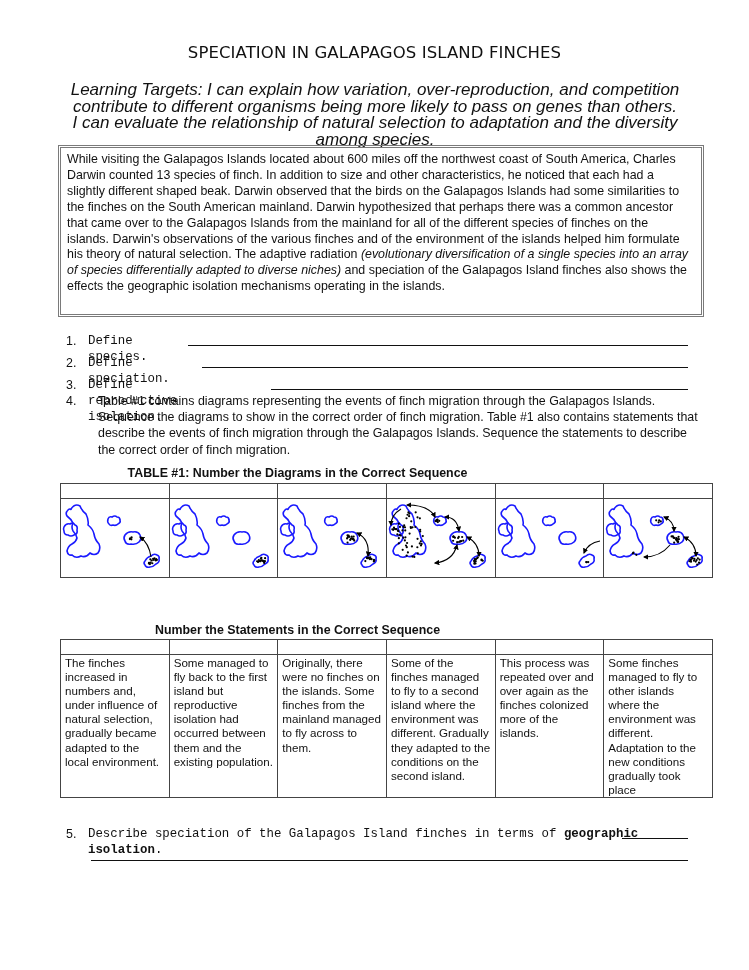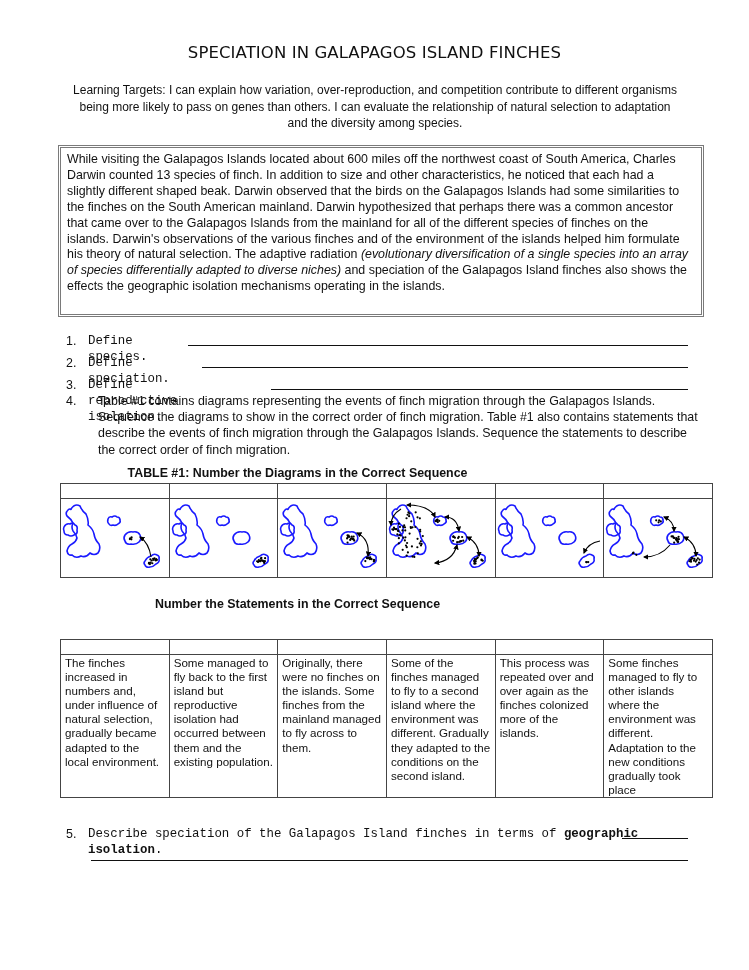--- a/index.html
+++ b/index.html
@@ -1,21 +1,21 @@
 <!DOCTYPE html>
 <html><head>
 <meta charset="utf-8">
 <style>
   html, body { margin: 0; padding: 0; background: #ffffff; }
   body { width: 749px; height: 970px; position: relative; overflow: hidden;
          font-family: "Liberation Sans", sans-serif; color: #111; }
   .title { position: absolute; top: 43px; left: 0; width: 749px; text-align: center;
            font-family: "DejaVu Sans", sans-serif; font-size: 16.5px; letter-spacing: 0.1px; }
   .targets { position: absolute; top: 82px; left: 70px; width: 610px; text-align: center;
-             font-size: 12px; line-height: 16.5px; }
+             font-style: italic; font-size: 17px; line-height: 16.5px; }
   .intro { position: absolute; top: 145px; left: 58px; width: 626px; height: 162px;
            border: 3px double #7a7a7a; padding: 4px 8px 0 6px;
            font-size: 12.4px; line-height: 15.9px; }
   .intro .it { font-style: italic; }
   .q { position: absolute; left: 66px; font-size: 12.4px; line-height: 16px; }
   .q .num { position: absolute; left: 0; }
   .q .txt { position: absolute; left: 22px; font-family: Liberation Mono, monospace; }
   .q .blank { display: inline-block; border-bottom: 1px solid #111; height: 12px; vertical-align: baseline; }
   .q4 { position: absolute; left: 66px; top: 393px; width: 640px; font-size: 12.4px; line-height: 16.2px; }
   .q4 .num { position: absolute; left: 0; top: 0; }
@@ -385,21 +385,21 @@
             </g>
             <path d="M60,18 Q70,22 70,32" fill="none" stroke="#000" stroke-width="1.1" marker-end="url(#ah)" marker-start="url(#ah)"></path>
             <path d="M80,38 Q92,44 92,57" fill="none" stroke="#000" stroke-width="1.1" marker-end="url(#ah)" marker-start="url(#ah)"></path>
             <path d="M66,46 Q56,58 40,58" fill="none" stroke="#000" stroke-width="1.1" marker-end="url(#ah)" marker-start=""></path>
           </svg>
         </td>
   </tr>
 </tbody>
   </table>
 
-<div class="tcap" style="top:597px;">Number the Statements in the Correct Sequence</div>
+<div class="tcap" style="top:623px;">Number the Statements in the Correct Sequence</div>
 
 <table class="grid stmt" style="top:639px;">
   <tbody>
       <tr class="hdr">
     <td></td>
     <td></td>
     <td></td>
     <td></td>
     <td></td>
     <td></td>

